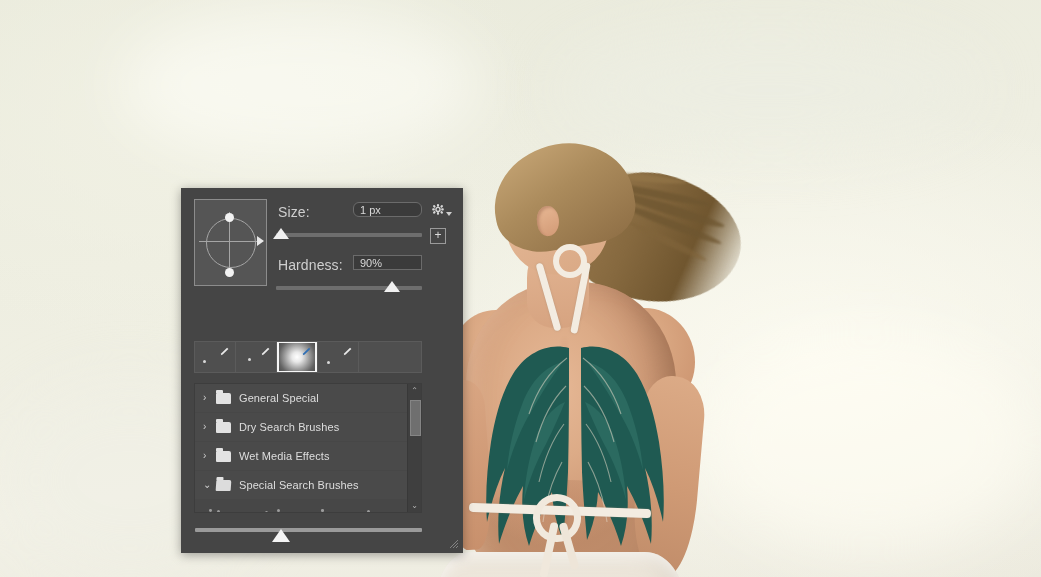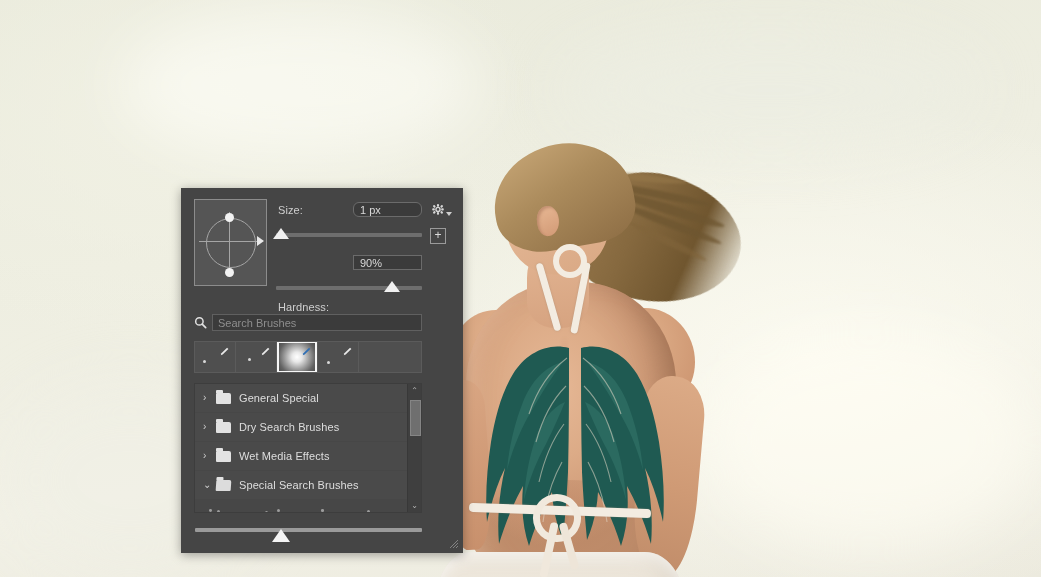--- a/index.html
+++ b/index.html
@@ -151,21 +151,21 @@
   .tip-cross-h{position:absolute;left:4px;top:41px;width:62px;height:1px;background:#a5a5a5;}
   .tip-cross-v{position:absolute;left:34px;top:12px;width:1px;height:60px;background:#a5a5a5;}
   .tip-dot{position:absolute;width:9px;height:9px;border-radius:50%;background:#f2f2f2;}
   .tip-dot-top{left:30px;top:13px;}
   .tip-dot-bottom{left:30px;top:68px;}
   .tip-arrow{
     position:absolute;left:62px;top:36px;width:0;height:0;
     border-top:5px solid transparent;border-bottom:5px solid transparent;border-left:7px solid #e8e8e8;
   }
 
-  .ctrl-label{position:absolute;color:#cfcfcf;font-size:11px;letter-spacing:.1px;}
+  .ctrl-label{position:absolute;color:#cfcfcf;font-size:14px;letter-spacing:.1px;}
   .ctrl-value{
     position:absolute;height:15px;line-height:15px;
     background:#3b3b3b;border:1px solid #6b6b6b;color:#d9d9d9;
     font-size:11px;padding-left:6px;box-sizing:border-box;
   }
   .slider-track{position:absolute;height:4px;background:#6e6e6e;border-radius:1px;}
   .slider-knob{
     position:absolute;width:0;height:0;
     border-left:8px solid transparent;border-right:8px solid transparent;border-bottom:11px solid #f0f0f0;
   }
@@ -338,21 +338,21 @@
       <div class="tip-dot tip-dot-top"></div>
       <div class="tip-dot tip-dot-bottom"></div>
       <div class="tip-arrow"></div>
     </div>
 
     <div class="ctrl-label" style="left:97px;top:16px;">Size:</div>
     <div class="ctrl-value" style="left:172px;top:14px;width:69px;border-radius:6px;">1 px</div>
     <div class="slider-track" style="left:95px;top:45px;width:146px;"></div>
     <div class="slider-knob" style="left:92px;top:40px;"></div>
 
-    <div class="ctrl-label" style="left:97px;top:69px;margin-top:44px;">Hardness:</div>
+    <div class="ctrl-label" style="left:97px;top:69px;">Hardness:</div>
     <div class="ctrl-value" style="left:172px;top:67px;width:69px;">90%</div>
     <div class="slider-track" style="left:95px;top:98px;width:146px;"></div>
     <div class="slider-knob" style="left:203px;top:93px;"></div>
 
     <div class="gear-btn">
       <svg viewBox="0 0 20 20" width="20" height="16">
         <g fill="#d8d8d8">
           <circle cx="10" cy="8" r="3.4"></circle>
           <rect x="8.7" y="1.4" width="2.6" height="3.2" rx="1"></rect>
           <rect x="8.7" y="11.4" width="2.6" height="3.2" rx="1"></rect>
@@ -362,29 +362,20 @@
           <rect x="13.3" y="2.6" width="2.6" height="3.2" rx="1" transform="rotate(45 14.6 4.2)"></rect>
           <rect x="4.1" y="10.2" width="2.6" height="3.2" rx="1" transform="rotate(45 5.4 11.8)"></rect>
           <rect x="13.3" y="10.2" width="2.6" height="3.2" rx="1" transform="rotate(-45 14.6 11.8)"></rect>
         </g>
         <circle cx="10" cy="8" r="1.6" fill="#454545"></circle>
       </svg>
     </div>
     <div class="gear-caret"></div>
     <div class="new-btn">+</div>
 
-    <div class="search-wrap">
-      <div class="search-icon">
-        <svg viewBox="0 0 14 14" width="13" height="13">
-          <circle cx="5.8" cy="5.8" r="4" fill="none" stroke="#e0e0e0" stroke-width="1.6"></circle>
-          <line x1="8.8" y1="8.8" x2="12.6" y2="12.6" stroke="#e0e0e0" stroke-width="1.8" stroke-linecap="round"></line>
-        </svg>
-      </div>
-      <input class="search-input" type="text" placeholder="Search Brushes" style="">
-    </div>
 
     <div class="recent-strip">
       <div class="recent-cell">
         <span class="rb-dot"></span>
         <svg class="rb-pen" viewBox="0 0 12 12">
           <path d="M2 10 L4 9.4 L10.2 3.2 L8.8 1.8 L2.6 8 Z" fill="#e9e9e9"></path>
         </svg>
       </div>
       <div class="recent-cell">
         <span class="rb-dot" style="left:12px;top:16px;"></span>

